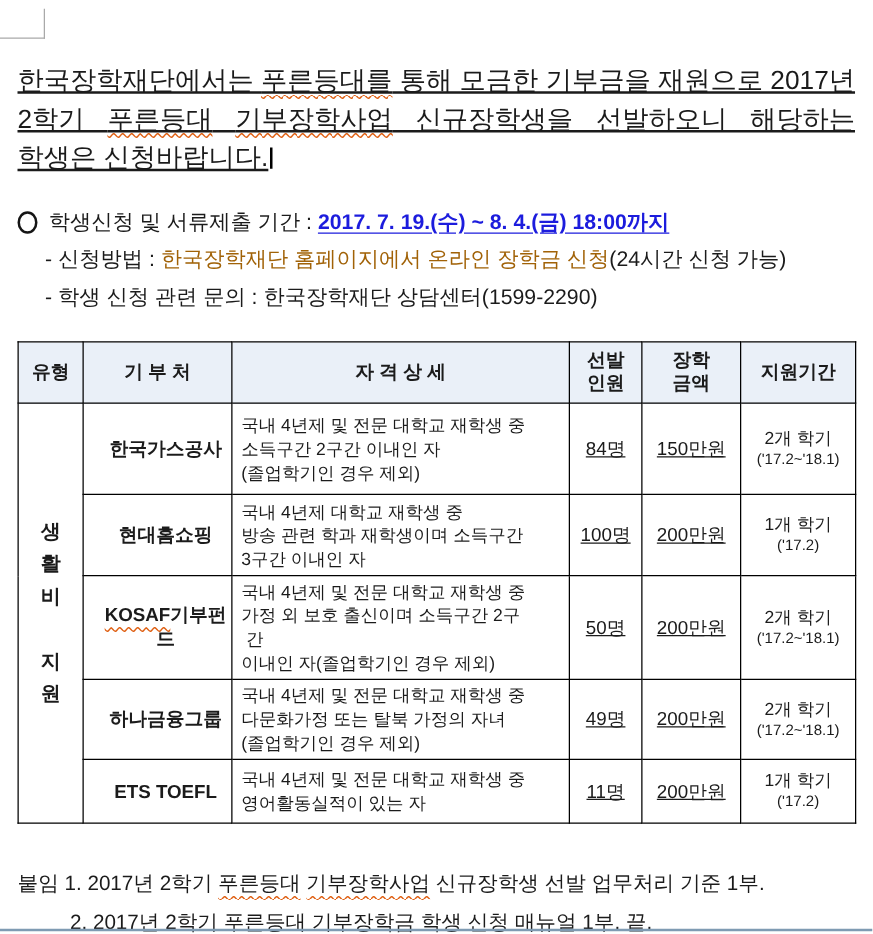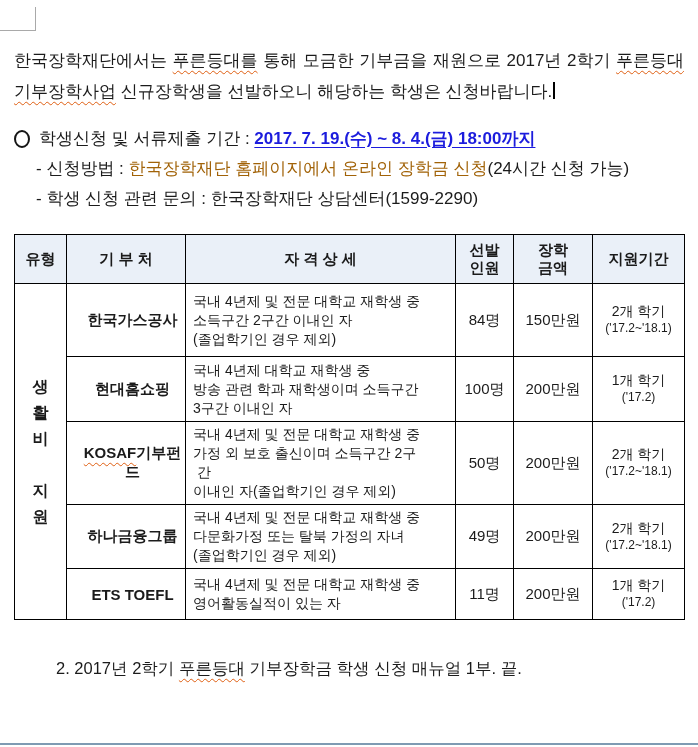--- a/index.html
+++ b/index.html
@@ -7,41 +7,41 @@
     width:698px;height:747px;position:relative;overflow:hidden;
     background:#ffffff;color:#1b1b1b;
     font-family:"Liberation Sans","DejaVu Sans",sans-serif;
   }
   .doc{position:absolute;left:14px;top:28px;width:670px;}
 
   
   .mark-v{position:absolute;left:35px;top:7px;width:1px;height:24px;background:#a9a9a9;}
   .mark-h{position:absolute;left:0;top:30px;width:36px;height:1px;background:#a9a9a9;}
 
-  .intro{font-size:17px;line-height:31px;text-align:justify;word-break:keep-all;}
+  .intro{font-size:21px;line-height:31px;text-align:justify;word-break:keep-all;text-decoration:underline;}
   .wavy{text-decoration:underline wavy #df5f12 1px;text-underline-offset:4px;}
   .cursor{display:inline-block;width:2px;height:17px;background:#000;vertical-align:-2px;margin-left:1px;}
 
   .sec{margin-top:4px;font-size:17px;line-height:30px;}
   .bullet-line{display:flex;align-items:center;gap:9px;}
   .circle{display:inline-block;width:12px;height:14px;border:2px solid #151515;border-radius:50%;flex:0 0 auto;}
   .date{color:#1c1cdd;font-weight:bold;text-decoration:underline;text-underline-offset:3px;}
   .sub{margin-left:22px;line-height:30px;}
   .blue{color:#a16207;}
 
   .sec2{margin-top:26px;}
 
   table{border-collapse:collapse;margin-top:20px;width:670px;table-layout:fixed;}
   table,th,td{border:1.6px solid #000;}
   th{background:#eaf0f8;font-size:15px;font-weight:bold;line-height:18px;white-space:pre-line;padding:6px 2px;}
   td{font-size:14px;padding:3px 2px;}
   td.type-cell{font-weight:bold;font-size:16px;text-align:center;white-space:pre-line;line-height:26px;}
   td.donor{font-weight:bold;font-size:15px;text-align:center;padding-left:15px;}
   td.qual{white-space:pre-line;line-height:19px;padding-left:7px;padding-right:2px;}
-  td.count,td.amount{text-align:center;font-size:15px;}
+  td.count,td.amount{text-align:center;font-size:15px;text-decoration:underline;}
   td.period{text-align:center;line-height:17px;}
   .period-sub{font-size:12px;}
   tr.r1 td{height:66px;} tr.r2 td{height:58px;} tr.r3 td{height:71px;}
   tr.r4 td{height:56px;} tr.r5 td{height:44px;}
 
   .attach{margin-top:33px;font-size:16.5px;line-height:31px;}
   .attach-2{margin-left:42px;}
 
   .bottom-line{position:absolute;left:0;bottom:2px;width:698px;height:2px;background:#7f9bb3;}
 </style>
@@ -148,18 +148,19 @@
       <td class="amount">200만원</td>
       <td class="period">
             <div>1개 학기</div>
             <div class="period-sub">('17.2)</div>
           </td>
     </tr>
   </tbody>
     </table>
 
   <div class="attach">
+    <div><span>붙임 1. 2017년 2학기 </span><span class="wavy">푸른등대</span><span> </span><span class="wavy">기부장학사업</span><span> 신규장학생 선발 업무처리 기준 1부.</span></div>
     <div class="attach-2"><span>2. 2017년 2학기 </span><span class="wavy">푸른등대</span><span> 기부장학금 학생 신청 매뉴얼 1부. 끝.</span></div>
   </div>
 
 </div>
 
 <div class="bottom-line"></div>
 
 </body></html>

